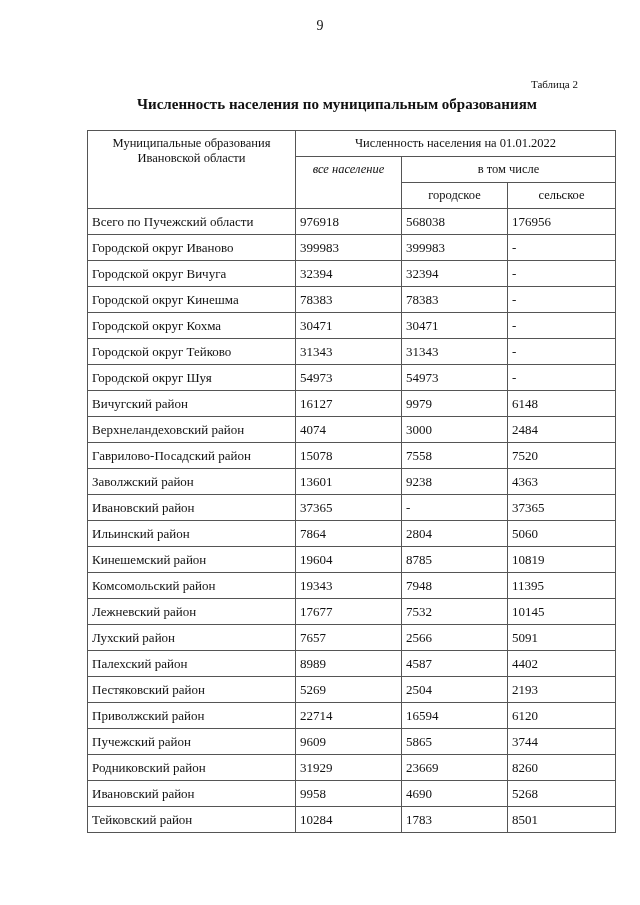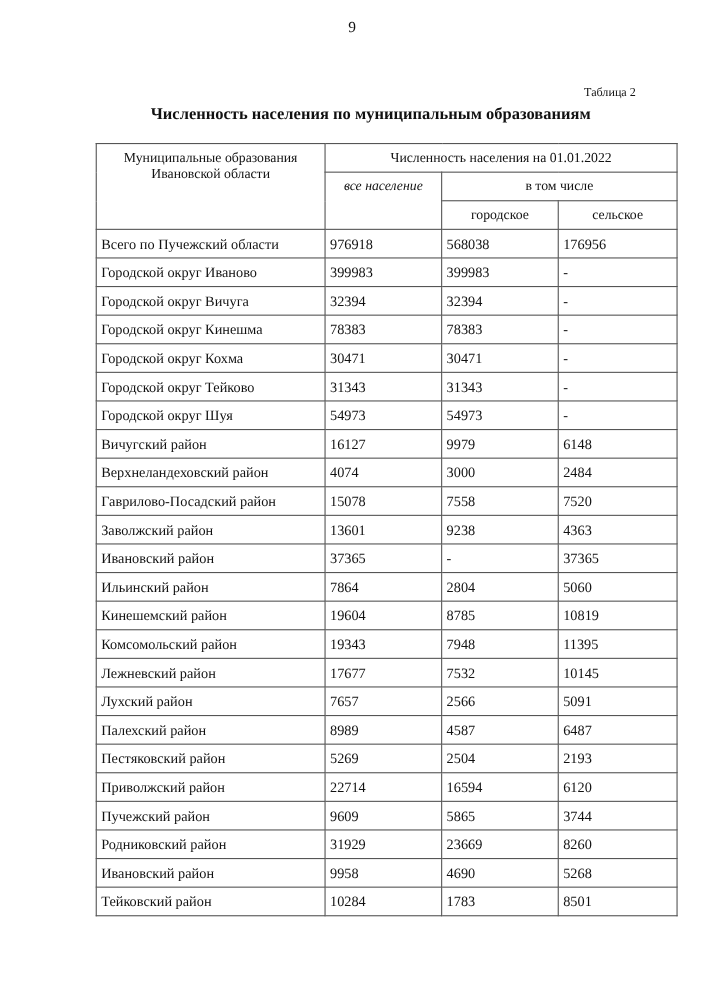--- a/index.html
+++ b/index.html
@@ -170,21 +170,21 @@
       <tr>
         <td>Лухский район</td>
         <td>7657</td>
         <td>2566</td>
         <td>5091</td>
       </tr>
       <tr>
         <td>Палехский район</td>
         <td>8989</td>
         <td>4587</td>
-        <td>6487</td>
+        <td>4402</td>
       </tr>
       <tr>
         <td>Пестяковский район</td>
         <td>5269</td>
         <td>2504</td>
         <td>2193</td>
       </tr>
       <tr>
         <td>Приволжский район</td>
         <td>22714</td>

